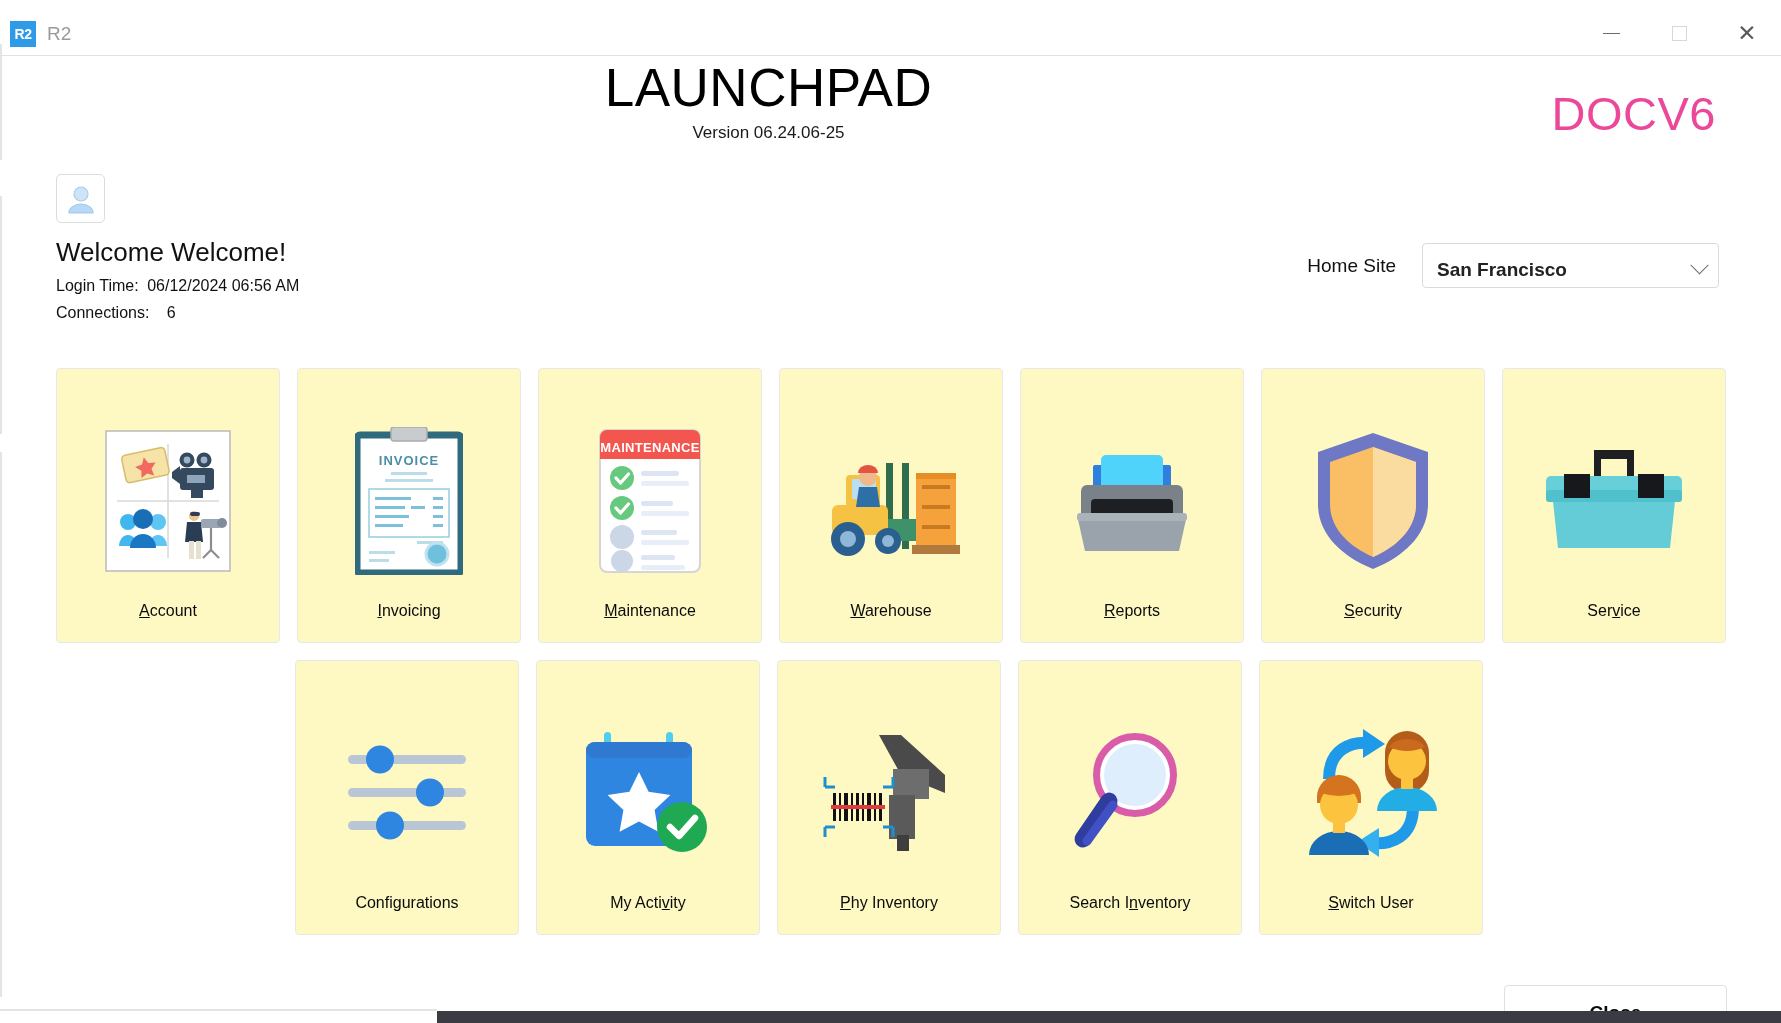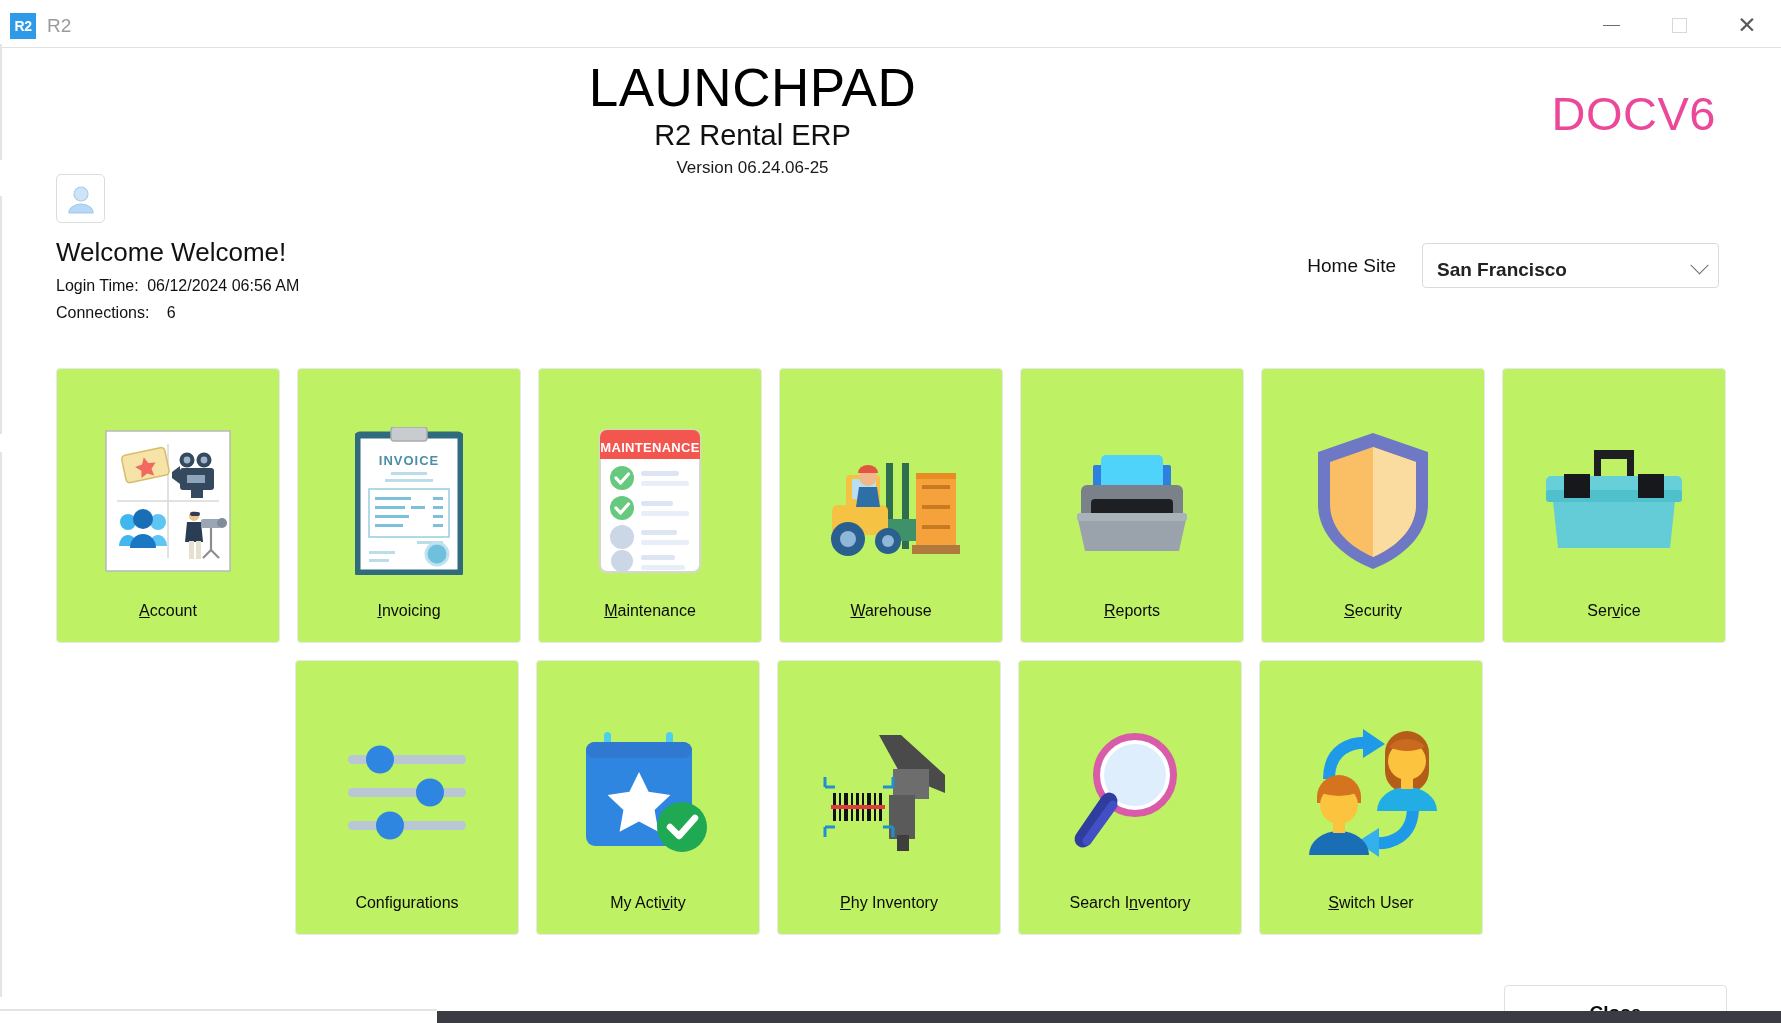--- a/index.html
+++ b/index.html
@@ -10,21 +10,21 @@
     overflow: hidden;
   }
   #app {
     position: relative;
     width: 1781px; height: 1023px;
     background: #ffffff;
   }
 
   
   .titlebar {
-    position: absolute; top: 4px; left: 0;
+    position: absolute; top: 12px; left: 0;
     width: 1781px; height: 44px;
     background: #ffffff;
     border-bottom: 1px solid #e2e2e2;
     display: flex; align-items: center;
   }
   .tb-logo {
     margin-left: 10px;
     width: 26px; height: 26px;
     background: #2f9ae8;
     color: #ffffff;
@@ -47,21 +47,21 @@
   .glyph-max { width: 15px; height: 15px; border: 1.6px solid #d8d8d8; }
   .glyph-close { font-size: 23px; line-height: 1; color: #5a5a5a; font-weight: 300; }
 
   
   .edge-rail {
     position: absolute; left: 0; width: 2px; background: #e4e4e4;
   }
 
   
   .header-block {
-    position: absolute; top: 58px; left: 0; width: 1505px;
+    position: absolute; top: 58px; left: 16px; width: 1505px;
     text-align: center;
   }
   .app-title {
     font-size: 53px; font-weight: 400; color: #000000;
     letter-spacing: 0.5px; line-height: 1.12;
   }
   .app-subtitle {
     font-size: 29px; color: #111111; margin-top: 2px;
   }
   .app-version {
@@ -127,21 +127,21 @@
   .row {
     display: flex;
     gap: 17px;
     margin-bottom: 17px;
   }
   .row.row2 { margin-left: 239px; }
   .tile {
     width: 224px; height: 275px;
     border: 1px solid #e8e8e8;
     border-radius: 4px;
-    background: #bef264;
+    background: #fef9c3;
     display: flex; flex-direction: column;
     align-items: center; justify-content: space-between;
     padding-top: 30px; padding-bottom: 22px;
     cursor: pointer;
   }
   .tile-icon {
     flex: 1;
     display: flex; align-items: center; justify-content: center;
     width: 100%;
   }
@@ -198,21 +198,20 @@
       <span class="glyph-close">✕</span>
     </div>
   </div>
 
   <div class="edge-rail" style="top:44px;height:116px;"></div>
   <div class="edge-rail" style="top:196px;height:238px;"></div>
   <div class="edge-rail" style="top:452px;height:545px;"></div>
 
   <div class="header-block">
     <div class="app-title">LAUNCHPAD</div>
-    <div class="app-subtitle">R2 Rental ERP</div>
     <div class="app-version">Version 06.24.06-25</div>
   </div>
   <div class="doc-badge">DOCV6</div>
 
   <div class="welcome">
     <div class="avatar">
       <svg width="34" height="34" viewBox="0 0 34 34">
         <circle cx="17" cy="12" r="7" fill="#cfe4f7" stroke="#a8cdee" stroke-width="1.2"></circle>
         <path d="M5 31 a12 9 0 0 1 24 0 z" fill="#b8d9f5" stroke="#a0c9ec" stroke-width="1.2"></path>
       </svg>

